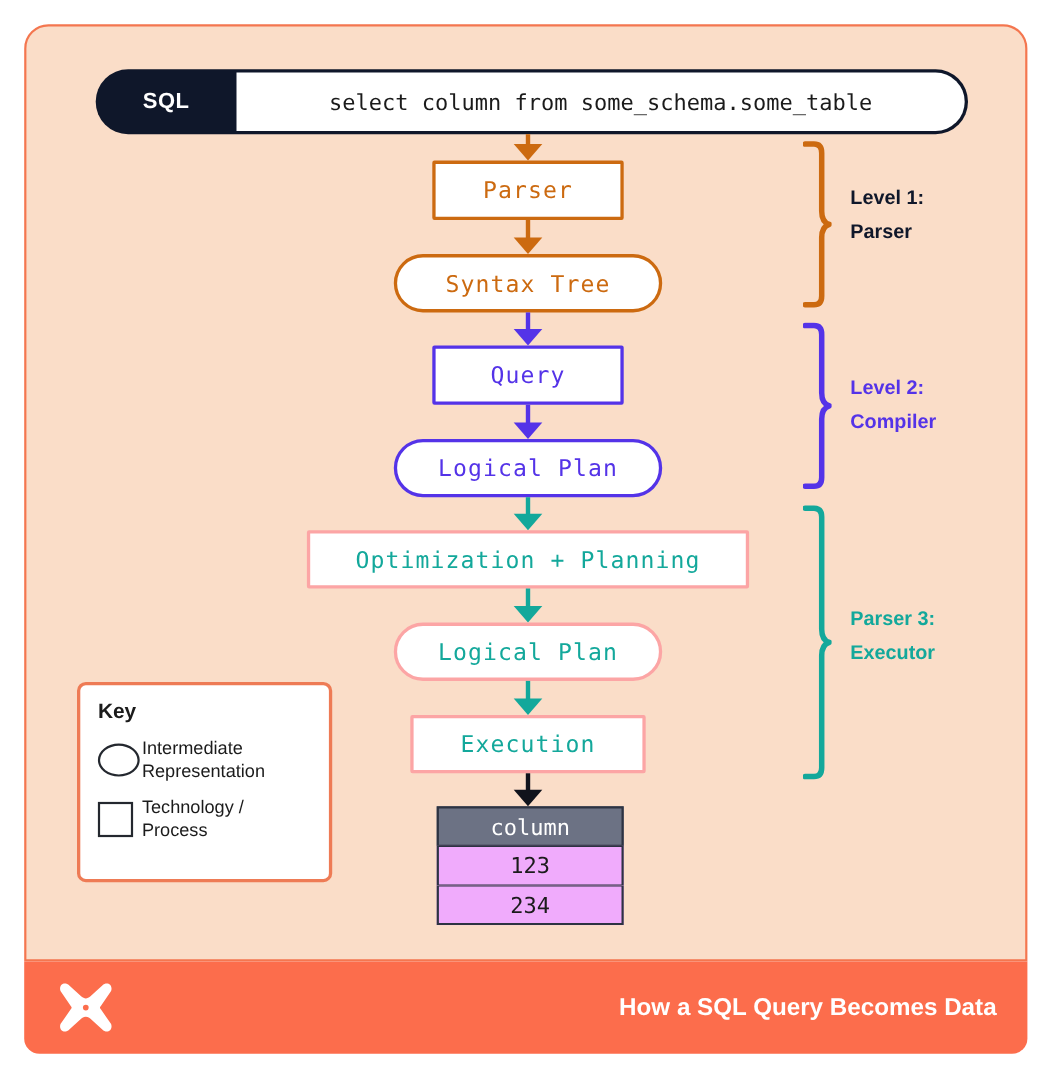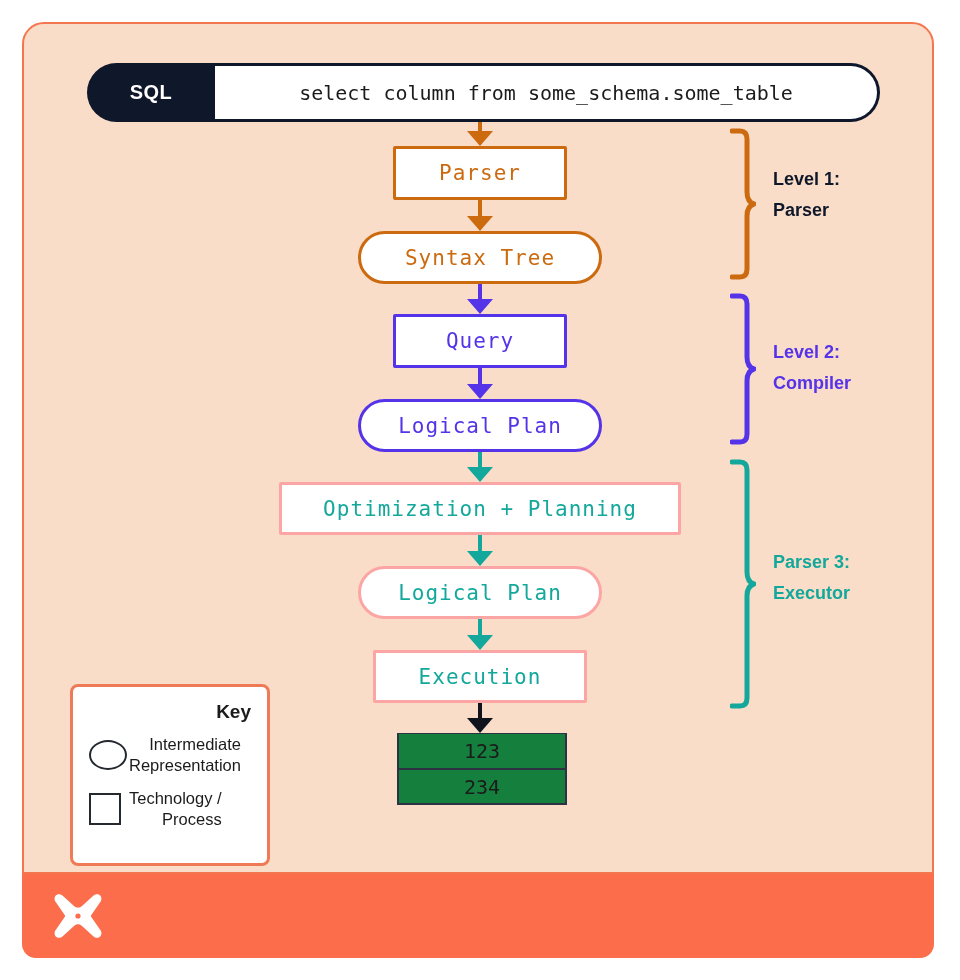--- a/index.html
+++ b/index.html
@@ -180,21 +180,21 @@
     justify-content: center;
     font-family: "DejaVu Sans Mono", monospace;
     font-size: 20px;
   }
   .result-table .th {
     background: #6C7284;
     color: #ffffff;
     border-bottom-width: 1px;
   }
   .result-table .td {
-    background: #15803d;
+    background: #f0abfc;
     color: #1b1b1b;
     border-top-width: 1px;
     border-bottom-width: 1px;
   }
   .result-table .td:last-child { border-bottom-width: 2px; }
 
   
   .bracket {
     position: absolute;
     left: 730px;
@@ -212,29 +212,28 @@
   #label-1   { top: 164px; color: #0f172a; }
   #bracket-2 { top: 293px; height: 152px; }
   #label-2   { top: 337px; color: #5433E8; }
   #bracket-3 { top: 459px; height: 250px; }
   #label-3   { top: 547px; color: #13A89B; }
 
   
   .key-box {
     position: absolute;
     left: 70px;
-    top: 684px;
-    width: 200px;
+    top: 620px;
+    width: 232px;
     height: 182px;
     background: #ffffff;
     border: 3px solid #EE7B55;
     border-radius: 8px;
     box-sizing: border-box;
     padding: 14px 16px 0 16px;
-    text-align: right;
   }
   .key-title {
     font-size: 19px;
     font-weight: bold;
     color: #1b1b1b;
     margin-bottom: 10px;
   }
   .key-row {
     display: flex;
     align-items: center;
@@ -356,20 +355,21 @@
   </div>
 
   <div class="node rect c-teal" id="node-execution">Execution</div>
 
   <div class="arrow a-black" id="arrow-exec-table">
     <div class="stem"></div>
     <div class="head"></div>
   </div>
 
   <div class="result-table">
+    <div class="th">column</div>
     <div class="td">123</div>
     <div class="td">234</div>
   </div>
 
   <div class="bracket" id="bracket-1">
     <svg width="26" height="152" viewBox="0 0 26 152" fill="none" xmlns="http://www.w3.org/2000/svg">
       <path d="M2 3 H10 Q17 3 17 11 V64 Q17 74 24 76 Q17 78 17 88 V141 Q17 149 10 149 H2" stroke="#CC6A10" stroke-width="5" stroke-linecap="round" stroke-linejoin="round" fill="none"></path>
     </svg>
   </div>
   <div class="level-label" id="label-1">
@@ -421,15 +421,16 @@
     </div>
   </div>
 
   <div class="footer">
     <div class="footer-logo">
       <svg width="56" height="56" viewBox="0 0 56 56" fill="none" xmlns="http://www.w3.org/2000/svg">
         <path d="M13 8 C9 4 3 7 5 13 L14 26 C15.5 28 15.5 28 14 30 L5 43 C3 49 9 52 13 48 L24 38 C26.5 35.8 29.5 35.8 32 38 L43 48 C47 52 53 49 51 43 L42 30 C40.5 28 40.5 28 42 26 L51 13 C53 7 47 4 43 8 L32 18 C29.5 20.2 26.5 20.2 24 18 Z" fill="#ffffff"></path>
         <circle cx="28" cy="28" r="2.6" fill="#FC6D4C"></circle>
       </svg>
     </div>
+    <div class="footer-title">How a SQL Query Becomes Data</div>
   </div>
 
 </div>
 
 </body></html>

